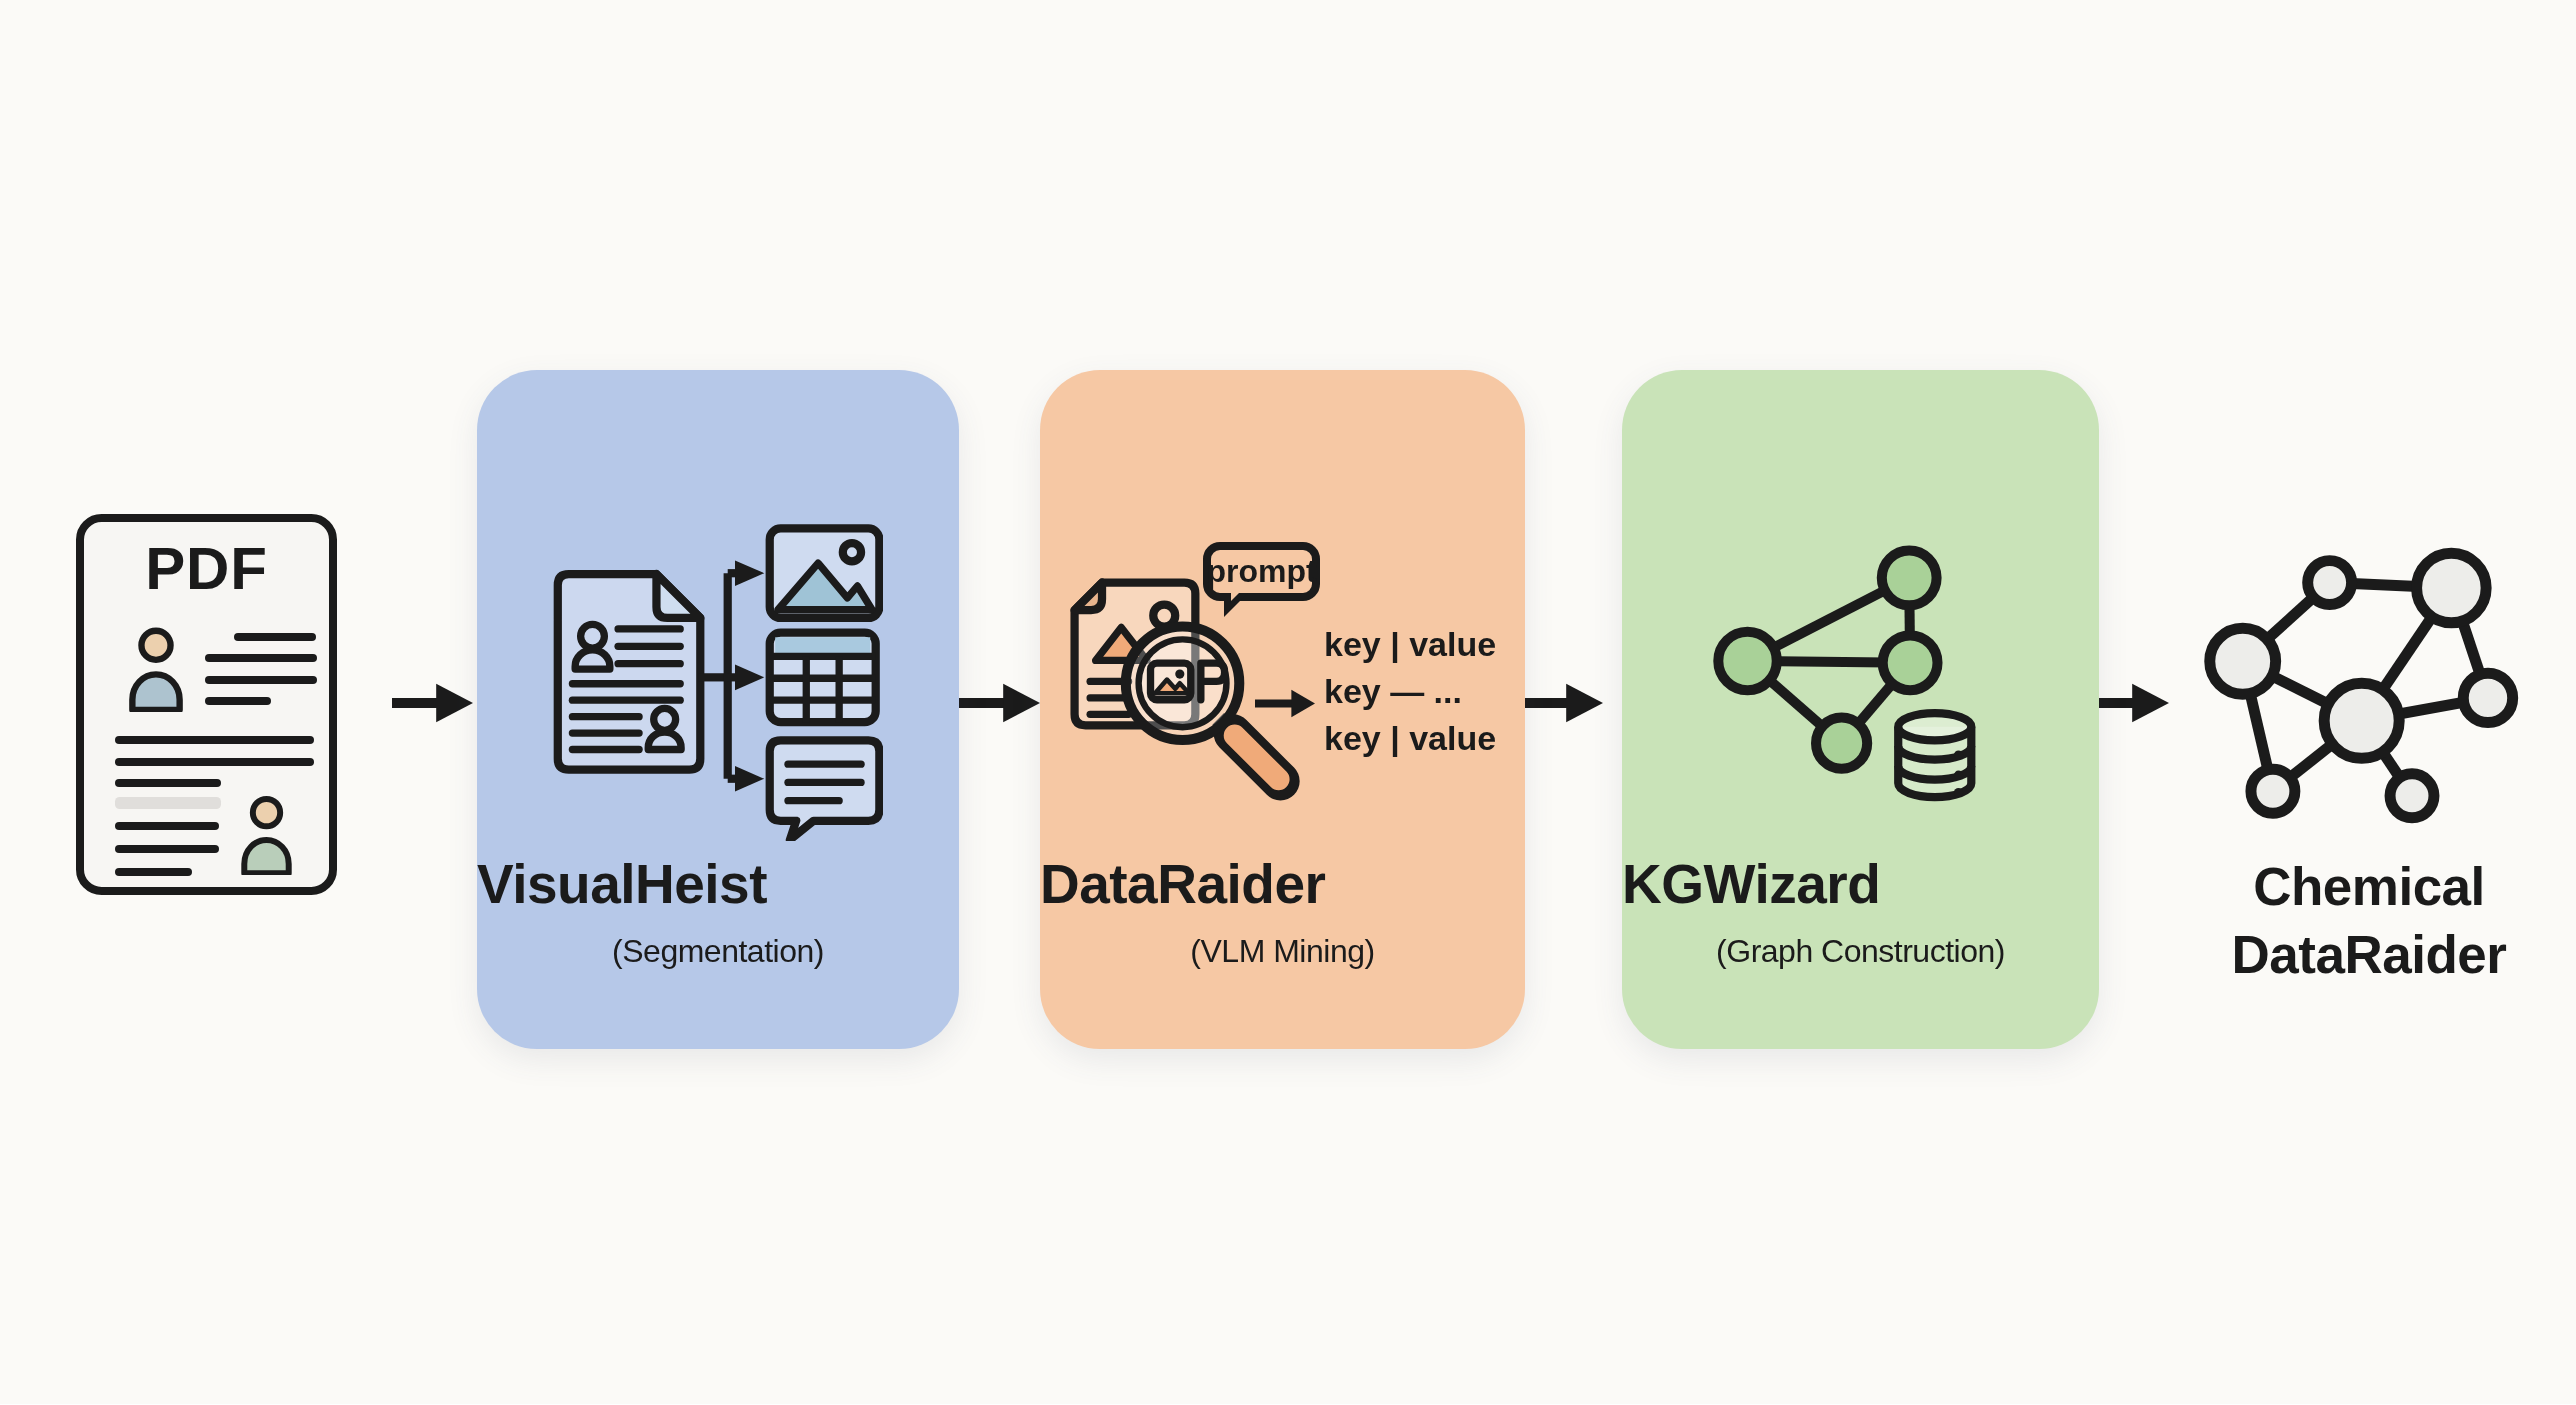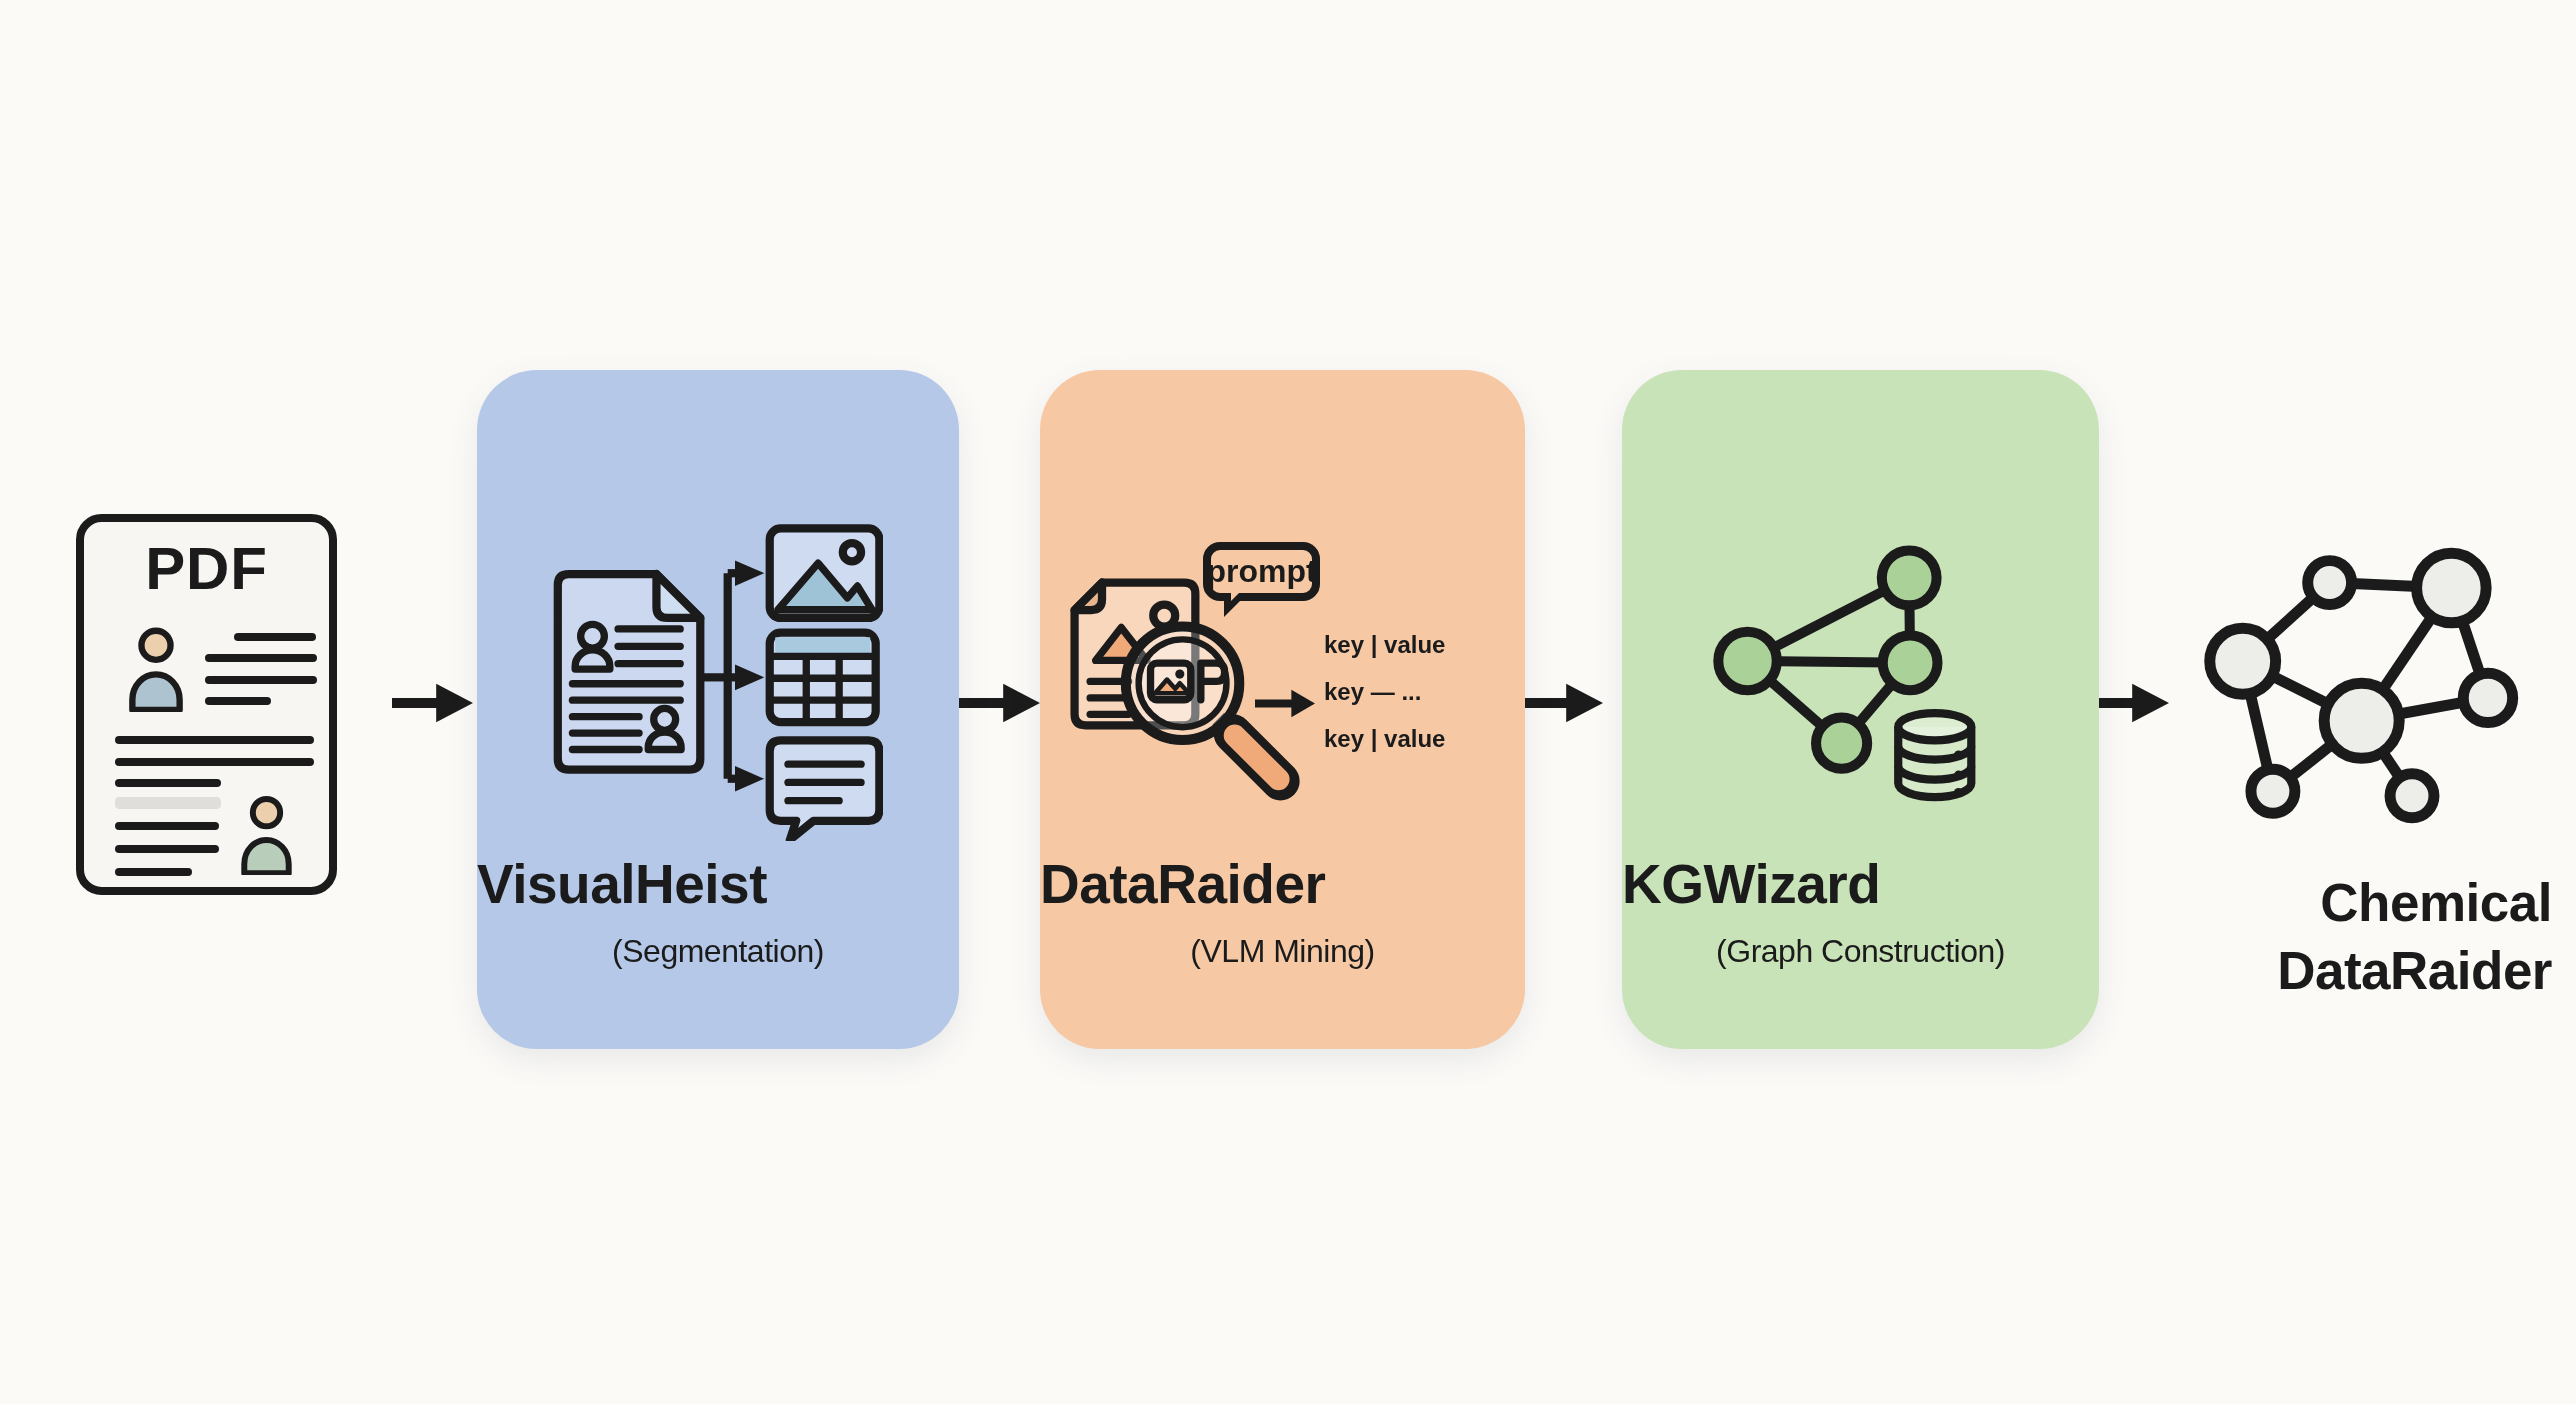--- a/index.html
+++ b/index.html
@@ -36,25 +36,25 @@
   .prompt-bubble{position:absolute;left:1203px;top:542px;width:117px;height:59px;
     border:8.2px solid var(--ink);border-radius:17px;background:var(--box_orange);
     box-sizing:border-box;display:flex;align-items:center;justify-content:center;
     font-size:32px;font-weight:700;z-index:3;}
   .prompt-bubble::before{content:"";position:absolute;left:12.8px;bottom:-24px;
     border-style:solid;border-width:24px 24px 0 0;border-color:var(--ink) transparent transparent transparent;}
   .prompt-bubble::after{content:"";position:absolute;left:20px;bottom:-8.2px;
     border-style:solid;border-width:12.8px 12.8px 0 0;border-color:var(--box_orange) transparent transparent transparent;}
 
   
-  .kv-block{position:absolute;left:1324px;top:621px;font-size:24px;font-weight:700;line-height:47px;white-space:nowrap;}
-
-  
-  .output-label{position:absolute;left:2186px;top:853px;width:366px;text-align:right;
-    font-size:53px;font-weight:700;line-height:68px;letter-spacing:-0.5px;margin-top:16px;}
+  .kv-block{position:absolute;left:1324px;top:621px;font-size:34px;font-weight:700;line-height:47px;white-space:nowrap;}
+
+  
+  .output-label{position:absolute;left:2186px;top:853px;width:366px;text-align:center;
+    font-size:53px;font-weight:700;line-height:68px;letter-spacing:-0.5px;}
 </style>
 </head>
 <body>
 
 <div class="stage">
 
   <div class="pdf-card">
     <div class="pdf-label">PDF</div>
 
     <svg class="person" style="left:42px;top:102px" width="60" height="88" viewBox="0 0 66 96">

